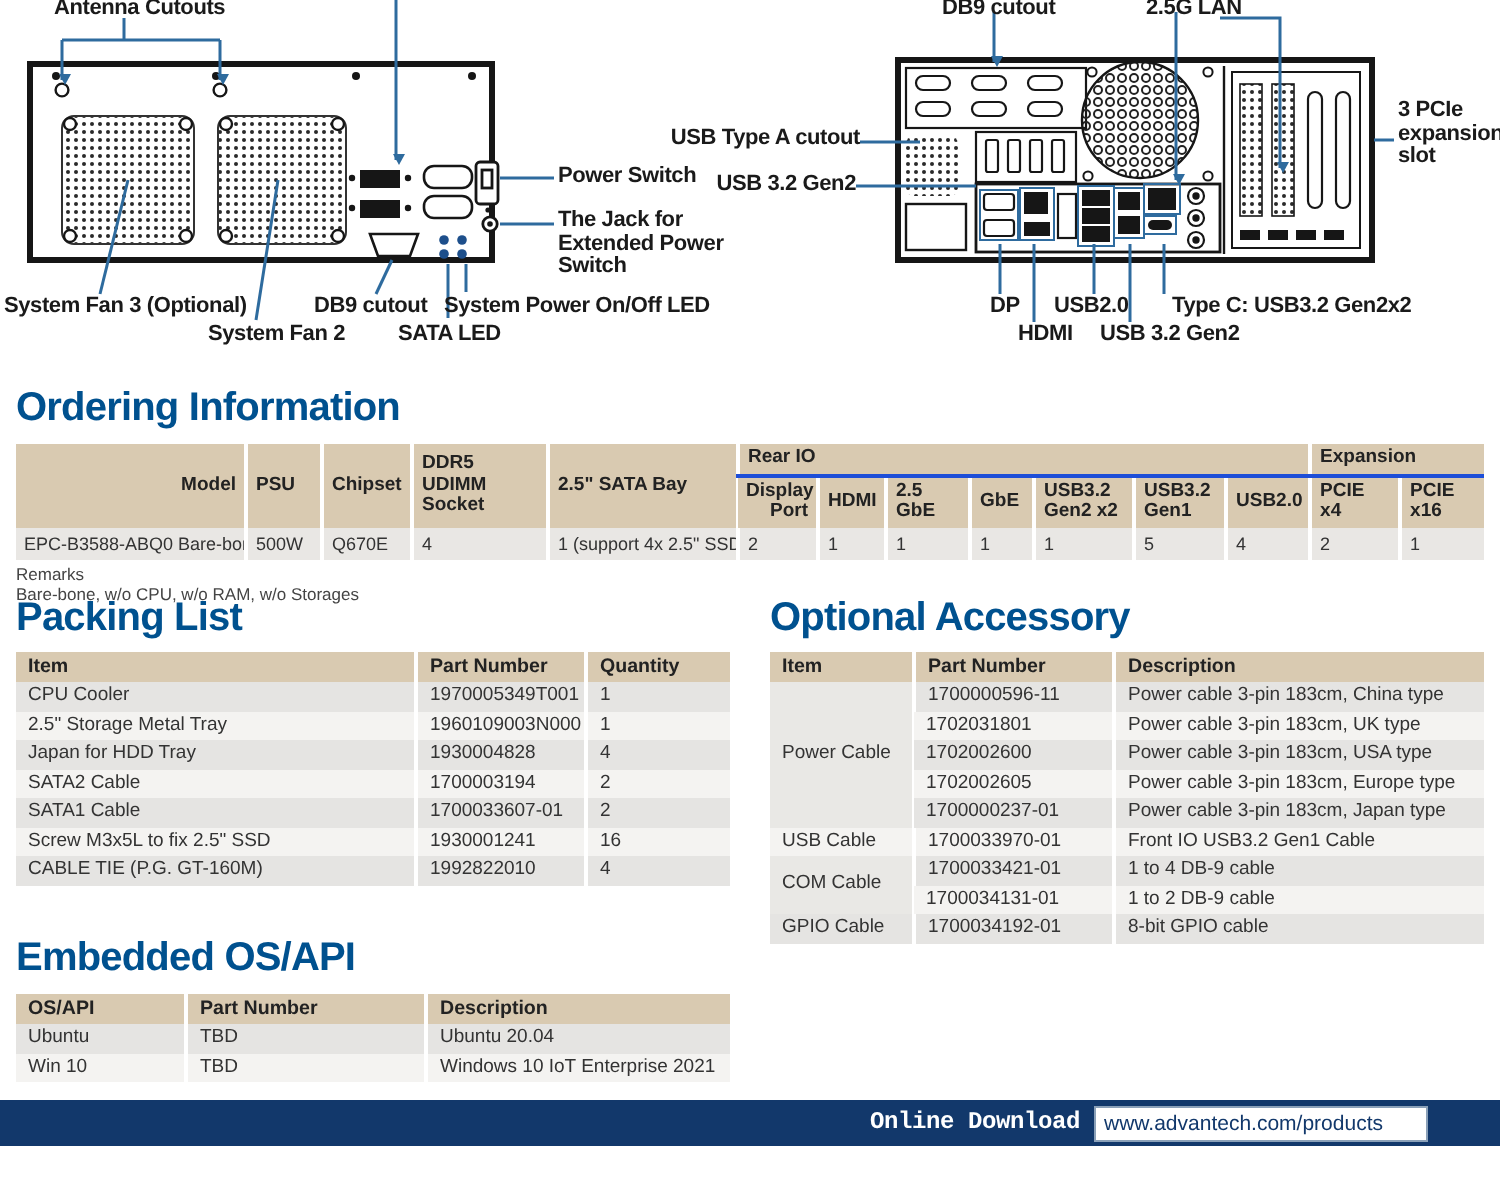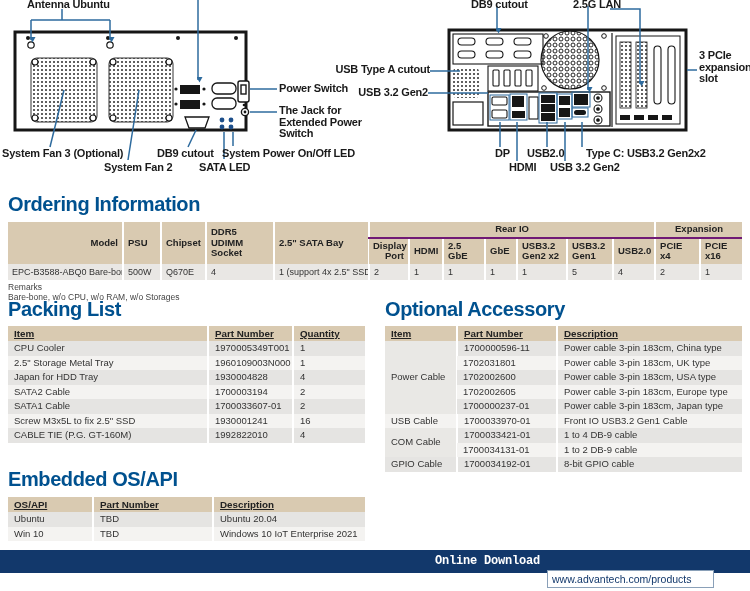--- a/index.html
+++ b/index.html
@@ -21,52 +21,52 @@
   }
   
   table { border-collapse:collapse; table-layout:fixed; }
   th, td { overflow:hidden; }
   .otable { width:734px; }
   .otable th {
     background:#d9cab1; text-align:left; font-size:9.5px; font-weight:bold;
     color:#222; padding:2px 4px; border-left:2px solid #fff; line-height:10.5px;
   }
   .otable th:first-child { border-left:none;text-align:right; }
-  .otable th.group { text-align:center; border-bottom:2px solid #701a75; }
+  .otable th.group { text-align:left; border-bottom:2px solid #1d4ed8; }
   .otable td {
     background:#e9e7e4; font-size:9px; color:#333; padding:3px 4px;
     border-left:2px solid #fff; white-space:nowrap;
   }
   .otable td:first-child { border-left:none; }
   .remarks { font-size:8.5px; color:#444; line-height:10.5px; margin-top:2px; }
   .ltable { width:357px; }
   .ltable th {
     background:#d9cab1; text-align:left; font-size:9.8px; font-weight:bold;
-    color:#222; padding:2px 6px; border-left:2px solid #fff; line-height:11px;text-decoration:underline;
+    color:#222; padding:2px 6px; border-left:2px solid #fff; line-height:11px;
   }
   .ltable th:first-child { border-left:none; }
   .ltable td {
     font-size:9.5px; color:#333; padding:2px 6px; border-left:2px solid #fff;
     line-height:10.5px; white-space:nowrap;
   }
   .ltable td:first-child { border-left:none; }
   .ltable tbody tr:nth-child(odd) td { background:#e5e4e2; }
   .ltable tbody tr:nth-child(even) td { background:#f4f3f1; }
   .ltable td.merged { background:#e9e8e5 !important; vertical-align:middle; }
   .tbl-wrap { position:absolute; }
   
   #footer-bar { position:absolute; left:0; top:550px; width:750px; height:23px; background:#12386b; }
   #footer-label {
     position:absolute; right:210px; top:4px; color:#fff; font-size:12px;
     font-weight:bold; letter-spacing:-0.2px;font-family:Liberation Mono, monospace;
   }
   #footer-url {
     position:absolute; left:547px; top:3px; width:157px; height:14px;
     background:#fff; border:1px solid #8aa0b8; color:#12386b; font-size:10.5px;
-    padding:1px 4px; line-height:14px;margin-top:17px;
+    padding:1px 4px; line-height:14px;
   }
 </style>
 </head>
 <body>
 
 <div id="canvas">
 
   <svg id="diagram-art" viewBox="0 0 750 195" xmlns="http://www.w3.org/2000/svg">
     <defs>
       <pattern id="fandots" width="4" height="4" patternUnits="userSpaceOnUse">
@@ -251,21 +251,21 @@
       <path d="M428,93 H488"></path>
       <path d="M687,70 H697"></path>
       <path d="M500,122 V147"></path>
       <path d="M517,122 V161"></path>
       <path d="M547,122 V147"></path>
       <path d="M565,122 V161"></path>
       <path d="M582,122 V147"></path>
     </g>
   </svg>
 
-  <div class="dlabel" style="left:27px; top:-1px;">Antenna Ubuntu</div>
+  <div class="dlabel" style="left:27px; top:-1px;">Antenna Cutouts</div>
   <div class="dlabel" style="left:279px; top:83px;">Power Switch</div>
   <div class="dlabel" style="left:279px; top:105px;">The Jack for
 Extended Power
 Switch</div>
   <div class="dlabel" style="left:2px; top:148px;">System Fan 3 (Optional)</div>
   <div class="dlabel" style="left:104px; top:162px;">System Fan 2</div>
   <div class="dlabel" style="left:157px; top:148px;">DB9 cutout</div>
   <div class="dlabel" style="left:199px; top:162px;">SATA LED</div>
   <div class="dlabel" style="left:222px; top:148px;">System Power On/Off LED</div>
 

